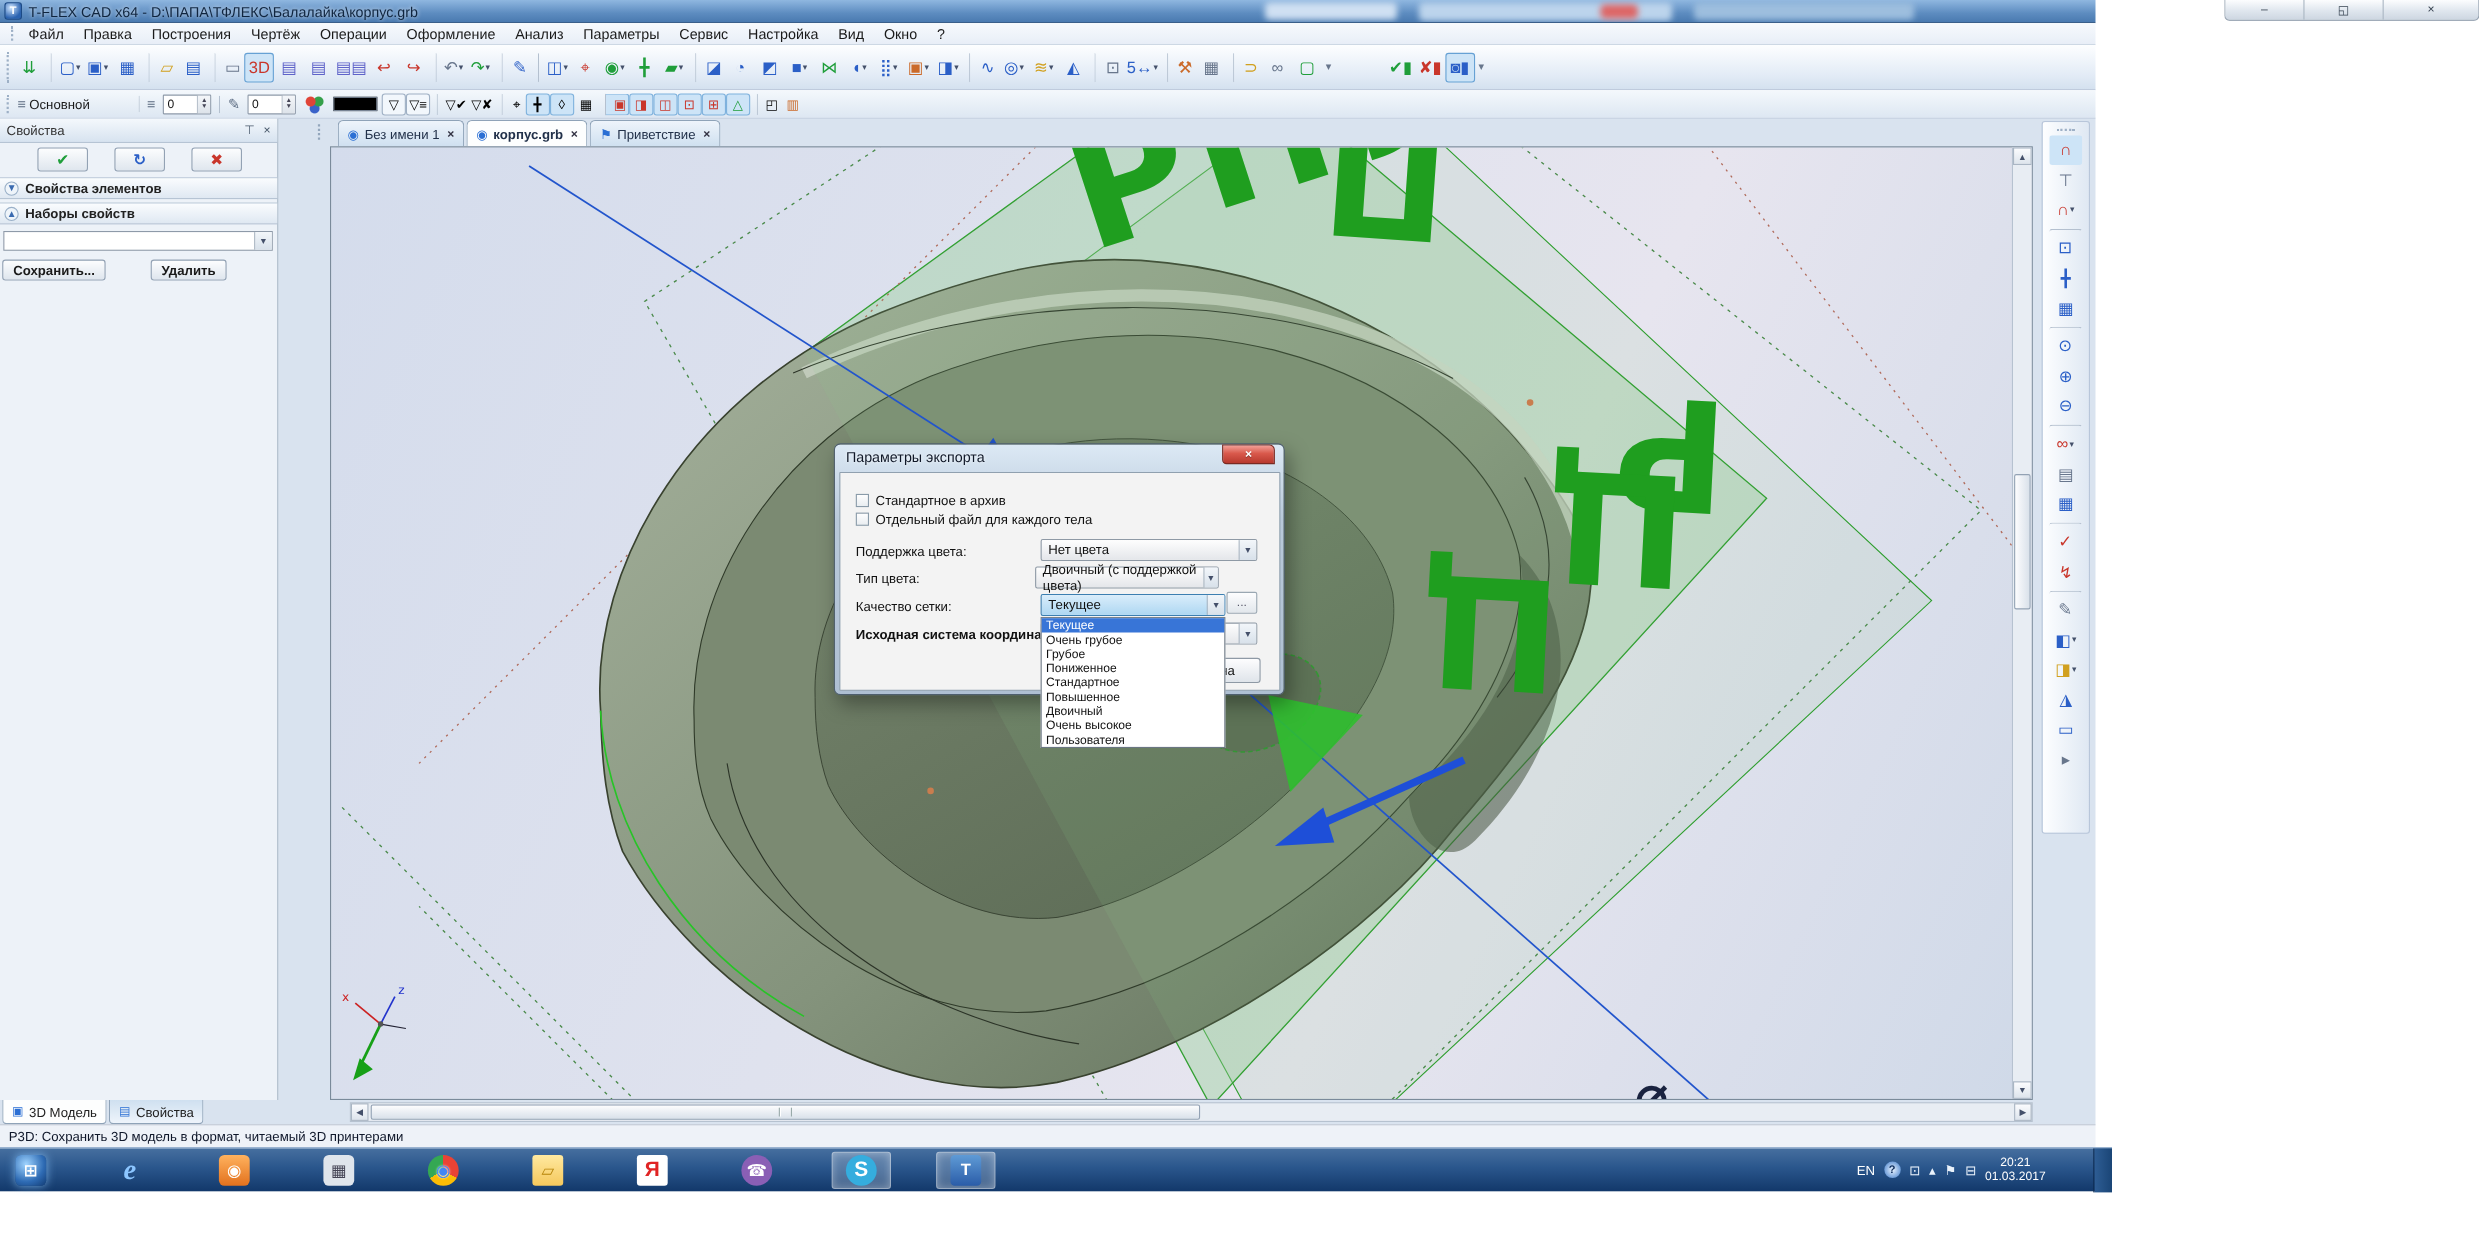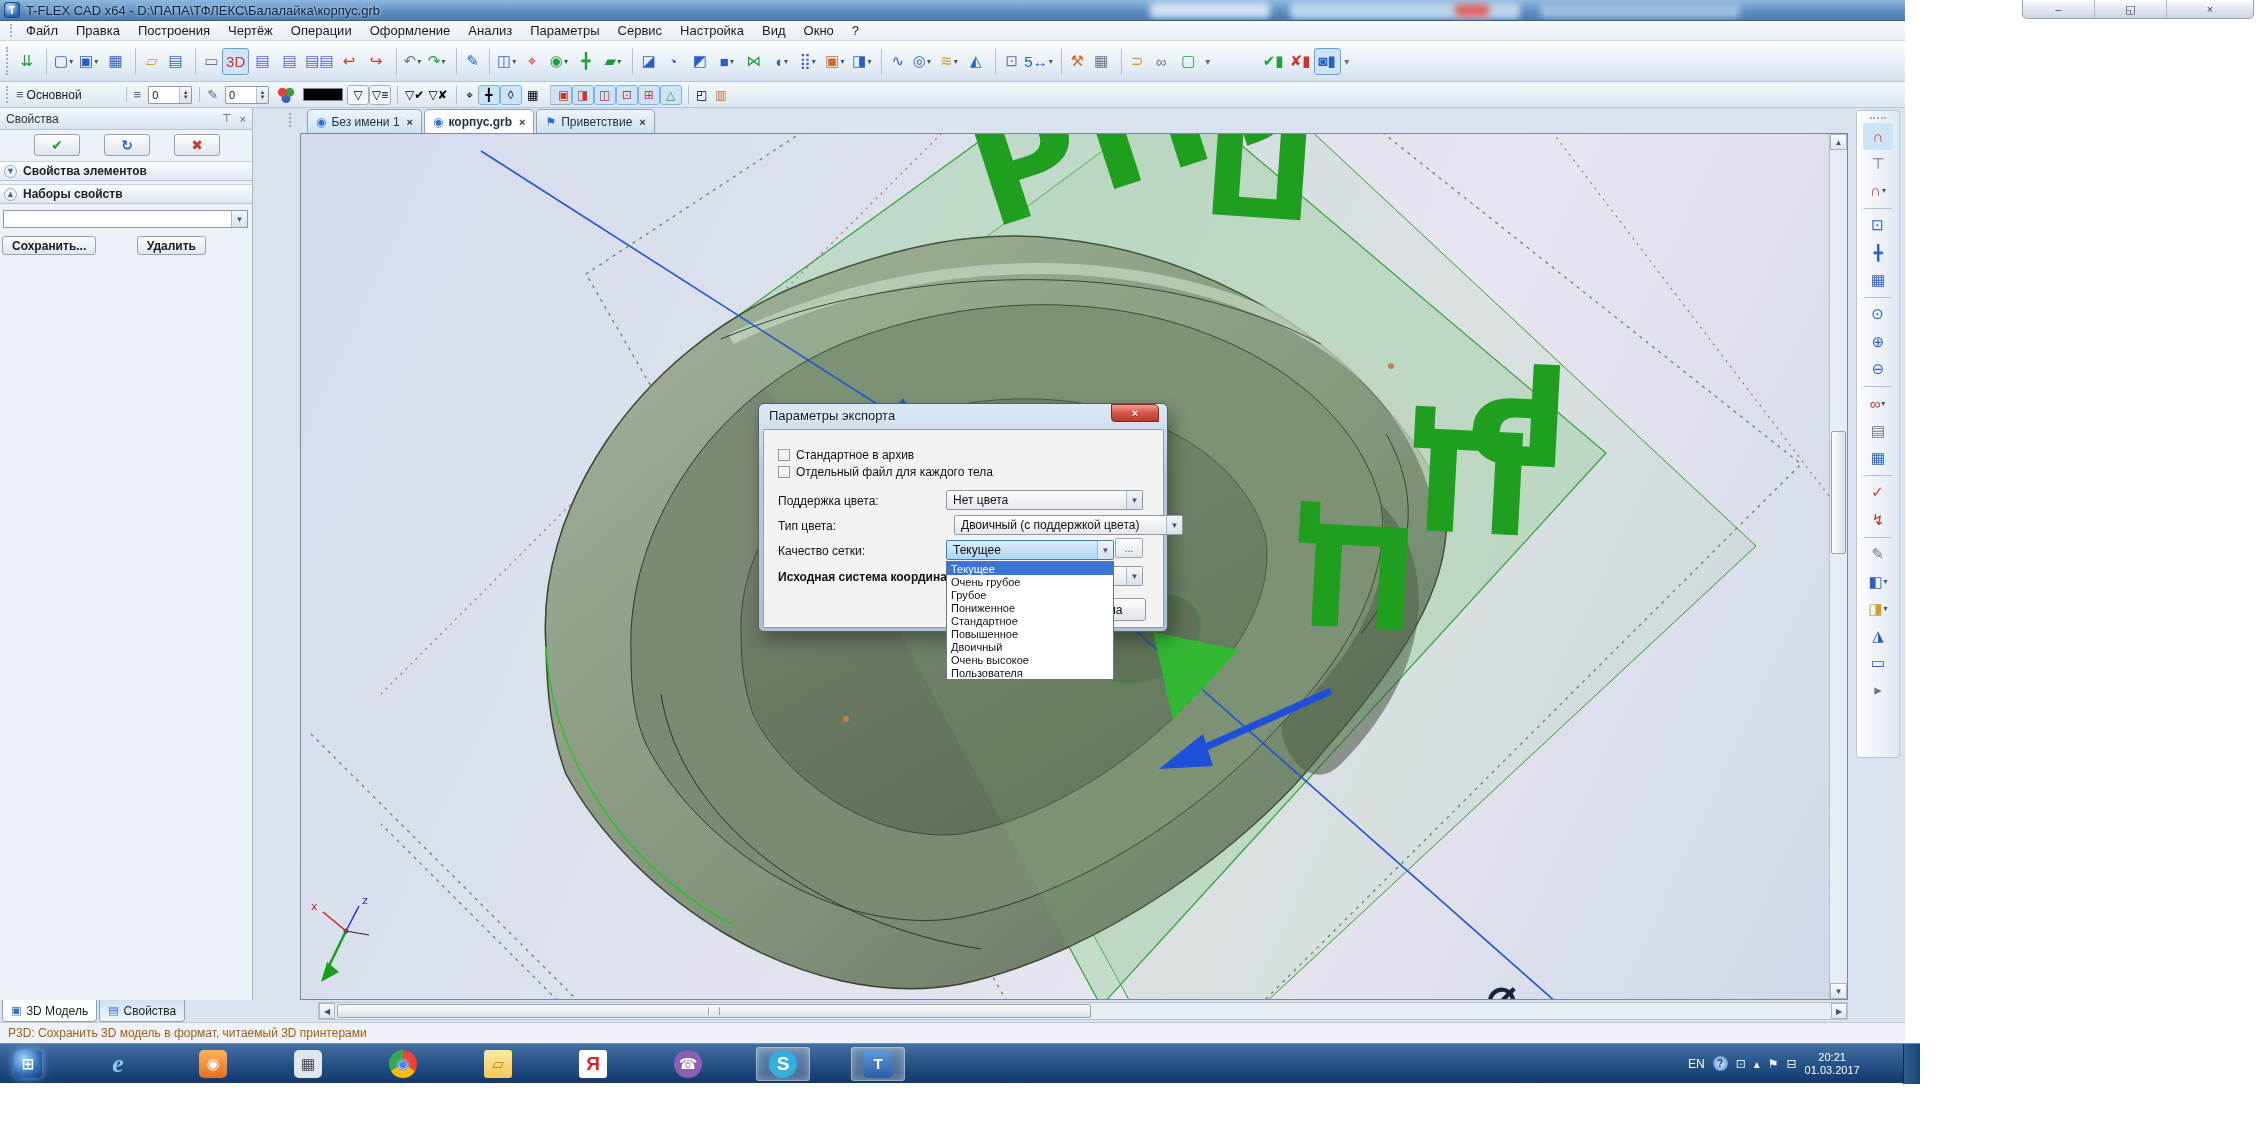--- a/index.html
+++ b/index.html
@@ -166,21 +166,21 @@
 
   
   .bottomtabs{position:absolute;left:0;top:1000px;width:310px;height:22px;background:#d9e3ef;
     display:flex;align-items:stretch;padding-left:2px;}
   .btab{display:inline-flex;align-items:center;padding:0 8px;font-size:12px;color:#222;
     border:1px solid #8fa3b8;border-top:none;border-radius:0 0 4px 4px;margin-right:2px;
     background:linear-gradient(#cfe0f0,#eef4fb);}
   .btab.active{background:#fdfefe;}
   .btico{font-size:11px;color:#2b6fd4;margin-right:5px;}
   .statusbar{position:absolute;left:0;top:1022px;width:1905px;height:21px;background:#eef2f8;
-    border-top:1px solid #c0c8d4;display:flex;align-items:center;font-size:12px;color:#a16207;
+    border-top:1px solid #c0c8d4;display:flex;align-items:center;font-size:12px;color:#0f172a;
     padding-left:8px;}
 
   
   .taskbar{position:absolute;left:0;top:1043px;width:1920px;height:40px;
     background:linear-gradient(#3f6da3 0%,#2a5档 0%,#2a568c 45%,#173e6e 100%);
     background:linear-gradient(#466f9f,#2a568c 45%,#12386a);border-top:1px solid #6f93bd;}
   .tb-items{position:absolute;left:6px;top:0;height:100%;display:flex;align-items:center;gap:41px;}
   .tbtn{width:54px;height:34px;display:flex;align-items:center;justify-content:center;border-radius:3px;
     border:1px solid transparent;}
   .tbtn.pressed{background:rgba(255,255,255,.22);border-color:rgba(255,255,255,.45);
@@ -768,21 +768,21 @@
     </div>
 
     <div class="dlabel" style="top:90px;">Поддержка цвета:</div>
     <div class="dcombo" style="left:187px;top:86px;width:197px;">
       <span>Нет цвета</span>
       <span class="sp"></span>
         <span class="combo-arrow">▼</span>
     </div>
 
     <div class="dlabel" style="top:115px;">Тип цвета:</div>
-    <div class="dcombo" style="left:195px;top:111px;width:229px;">
+    <div class="dcombo" style="left:182px;top:111px;width:167px;">
       <span>Двоичный (с поддержкой цвета)</span>
       <span class="sp"></span>
         <span class="combo-arrow">▼</span>
     </div>
 
     <div class="dlabel" style="top:140px;">Качество сетки:</div>
     <div class="dcombo open" style="left:187px;top:136px;width:168px;">
       <span>Текущее</span>
       <span class="sp"></span>
         <span class="combo-arrow">▼</span>

